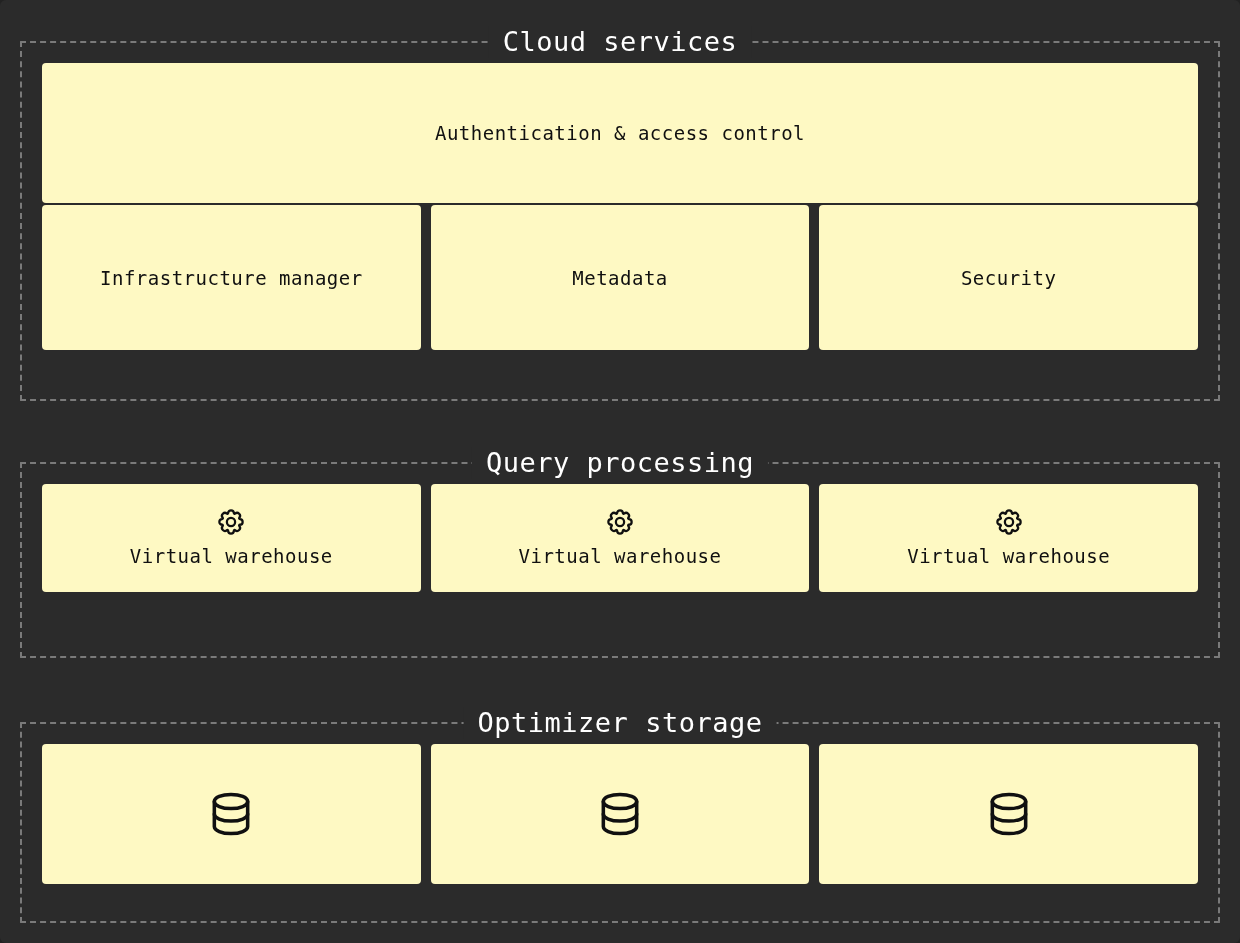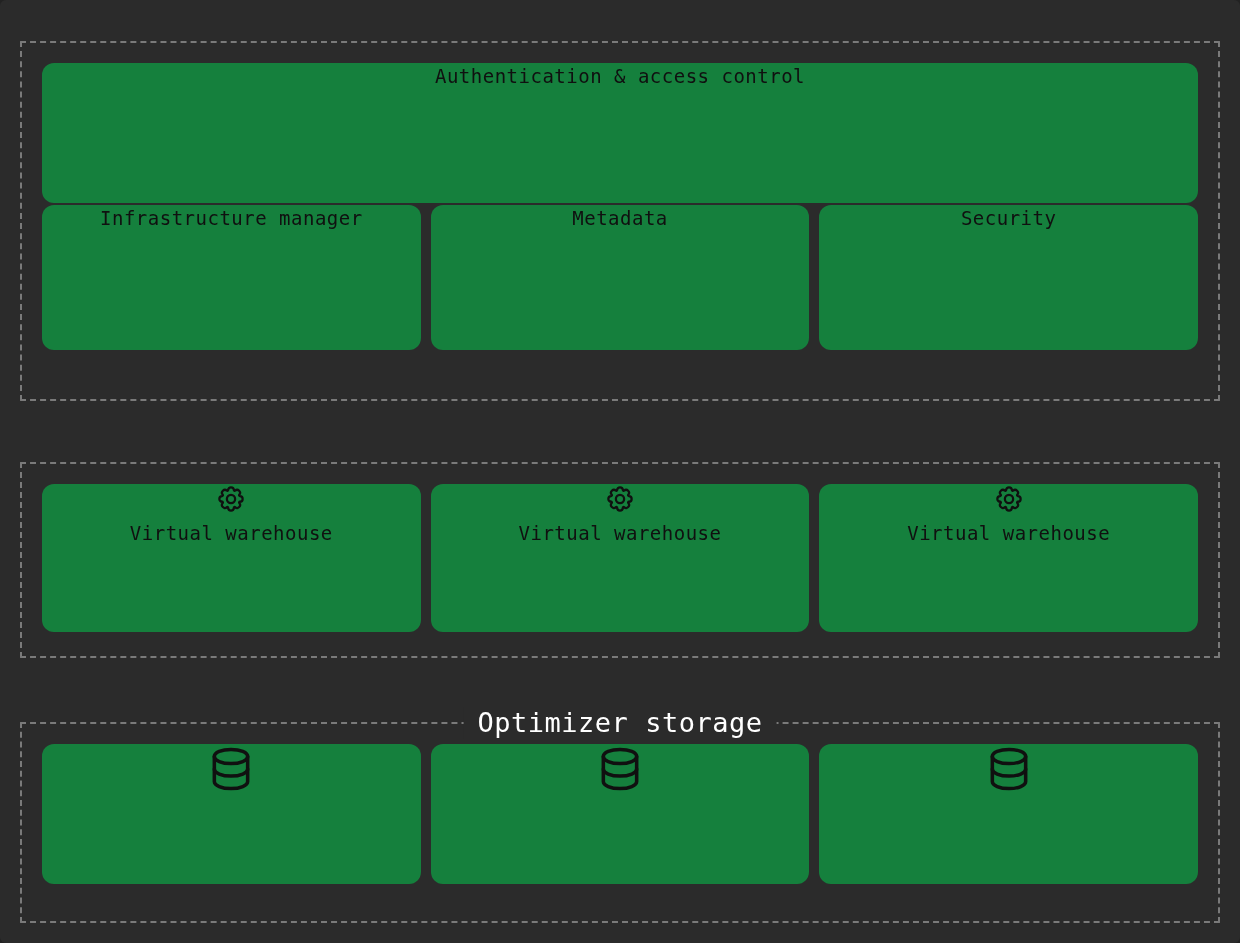--- a/index.html
+++ b/index.html
@@ -56,43 +56,43 @@
   .row {
     display: flex;
     gap: 10px;
   }
   .row + .row {
     margin-top: 2px;
   }
 
   
   .box {
-    background: #15803d;
-    border-radius: 12px;
+    background: #fef9c3;
+    border-radius: 4px;
     color: #101010;
     display: flex;
     flex-direction: column;
     align-items: center;
-    justify-content: flex-start;
+    justify-content: center;
     font-size: 19px;
     line-height: 26px;
     letter-spacing: 0.5px;
     text-align: center;
     box-sizing: border-box;
     flex: 1 1 0;
   }
 
   .box-wide {
     height: 140px;
   }
   .box-service {
     height: 145px;
   }
   .box-warehouse {
-    height: 148px;
+    height: 108px;
     gap: 6px;
   }
   .box-storage {
     height: 140px;
   }
 
   .icon {
     display: block;
     line-height: 0;
   }
@@ -104,20 +104,21 @@
   #section-cloud      { top: 41px;  height: 360px; }
   #section-query      { top: 462px; height: 196px; }
   #section-storage    { top: 722px; height: 201px; }
 </style>
 </head>
 <body>
 
 <div id="diagram">
 
   <div class="section" id="section-cloud">
+    <div class="section-title">Cloud services</div>
 
     <div class="section-body">
 
       <div class="row">
         <div class="box box-wide">
           <span>Authentication &amp; access control</span>
         </div>
       </div>
 
       <div class="row">
@@ -129,20 +130,21 @@
         </div>
         <div class="box box-service">
           <span>Security</span>
         </div>
       </div>
 
     </div>
   </div>
 
   <div class="section" id="section-query">
+    <div class="section-title">Query processing</div>
 
     <div class="section-body">
       <div class="row">
 
         <div class="box box-warehouse">
           <span class="icon">
             <svg width="30" height="30" viewBox="0 0 24 24" fill="none" stroke="#101010" stroke-width="1.8" stroke-linecap="round" stroke-linejoin="round">
               <path d="M12 2.6c1.25 0 2.27 1.0 2.27 2.24 0 .5.62.78 1.0.45.94-.82 2.37-.77 3.25.11.88.88.93 2.31.11 3.25-.33.38-.05 1.0.45 1.0 1.24 0 2.24 1.02 2.24 2.27 0 1.25-1.0 2.27-2.24 2.27-.5 0-.78.62-.45 1.0.82.94.77 2.37-.11 3.25-.88.88-2.31.93-3.25.11-.38-.33-1.0-.05-1.0.45 0 1.24-1.02 2.24-2.27 2.24-1.25 0-2.27-1.0-2.27-2.24 0-.5-.62-.78-1.0-.45-.94.82-2.37.77-3.25-.11-.88-.88-.93-2.31-.11-3.25.33-.38.05-1.0-.45-1.0-1.24 0-2.24-1.02-2.24-2.27 0-1.25 1.0-2.27 2.24-2.27.5 0 .78-.62.45-1.0-.82-.94-.77-2.37.11-3.25.88-.88 2.31-.93 3.25-.11.38.33 1.0.05 1.0-.45C9.73 3.6 10.75 2.6 12 2.6Z"></path>
               <circle cx="12" cy="12" r="3.3"></circle>
             </svg>

